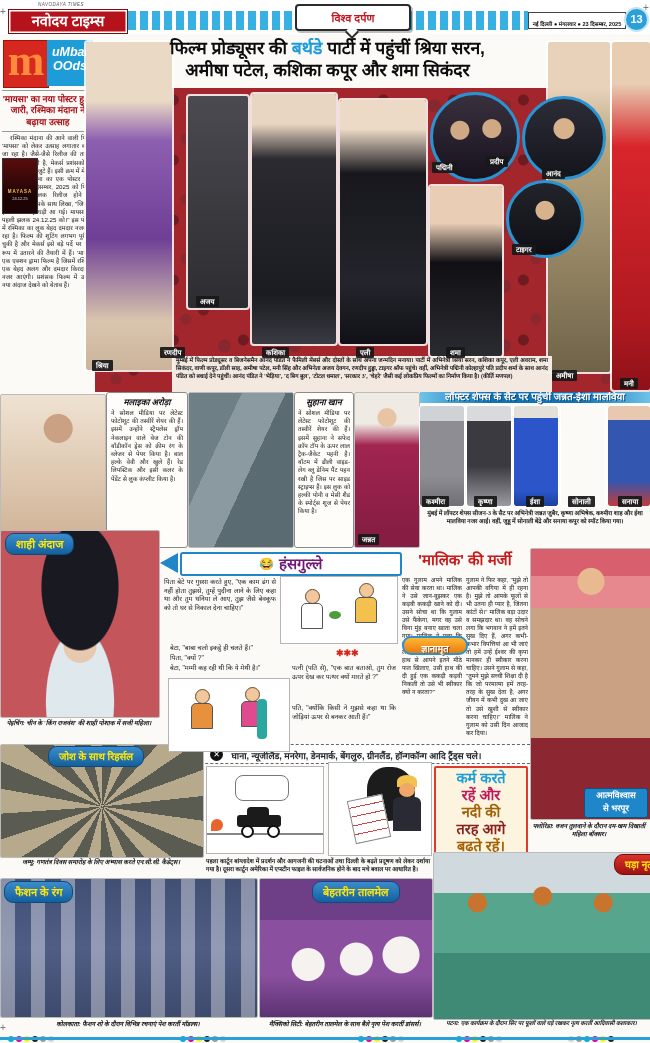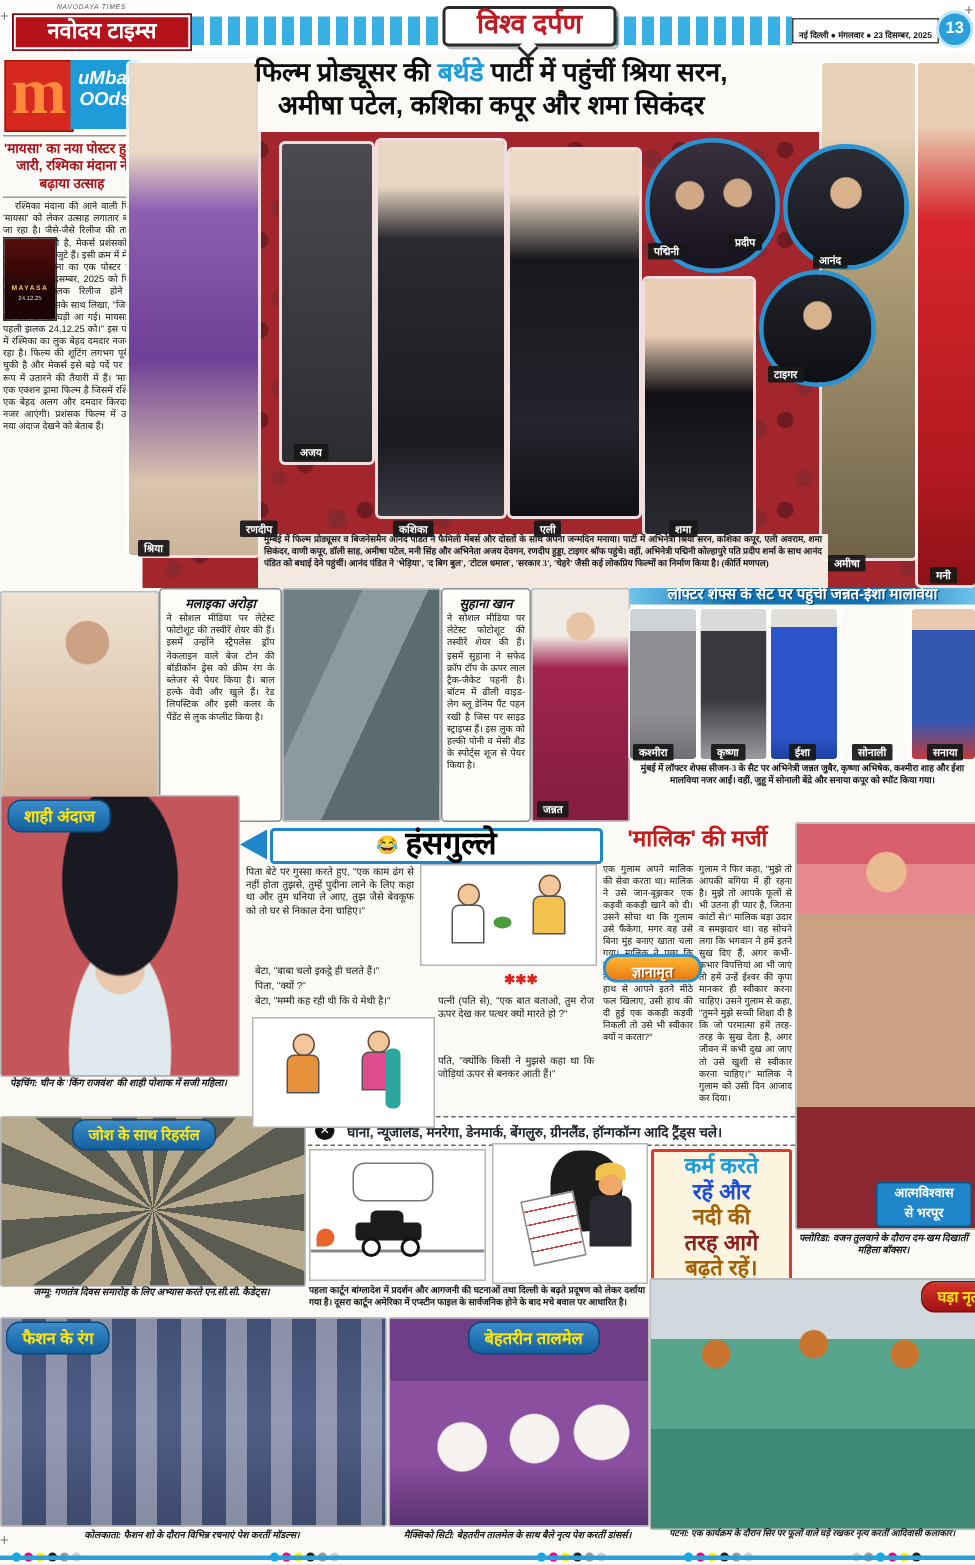--- a/index.html
+++ b/index.html
@@ -35,21 +35,21 @@
   <div class="abs" style="left:0;top:0;width:650px;height:34px;background:#fff">
     <div class="abs" style="left:0;top:6px;font-size:10px;color:#777">+</div>
     <div class="abs" style="left:38px;top:2px;font-size:4.5px;font-style:italic;color:#555;letter-spacing:.5px">NAVODAYA TIMES</div>
     <div class="abs stripes" style="left:128px;top:11px;width:400px;height:19px"></div>
     <div class="abs" style="left:8px;top:9px;width:118px;height:23px;background:#b5121b;border:1px solid #7c0b12;box-shadow:inset 0 0 0 1.5px #fff;
                 color:#fff;font-weight:bold;font-size:14.5px;text-align:center;line-height:23px">
       <span>नवोदय टाइम्स</span>
     </div>
     <div class="abs" style="left:295px;top:4px;width:112px;height:23px;background:#fff;border:2px solid #2b2b2b;border-radius:4px;
                 box-shadow:2px 2px 0 rgba(0,0,0,.25);text-align:center;line-height:21px;z-index:3">
-      <span style="color:#c01a23;font-weight:bold;font-size:18px">विश्व दर्पण</span>
+      <span style="color:#c01a23;font-weight:bold;font-size:11px">विश्व दर्पण</span>
       <div class="abs" style="left:50px;top:21px;width:8px;height:8px;background:#fff;border-right:2px solid #2b2b2b;border-bottom:2px solid #2b2b2b;transform:rotate(45deg)"></div>
     </div>
     <div class="abs" style="left:528px;top:12px;width:96px;height:15px;background:#fff;border:1px solid #444;text-align:center;line-height:15px">
       <span style="font-size:5.6px;font-weight:bold;color:#111">नई दिल्ली ● मंगलवार ● 23 दिसम्बर, 2025</span>
     </div>
     <div class="abs" style="left:624px;top:7px;width:21px;height:21px;border-radius:50%;background:#2a9fd8;border:2px solid #bfe6f6;
                 color:#fff;font-weight:bold;font-size:11px;text-align:center;line-height:21px">
       <span>13</span>
     </div>
     <div class="abs" style="left:643px;top:2px;font-size:10px;color:#777">+</div>
@@ -165,21 +165,21 @@
                          radial-gradient(ellipse at 50% 92%, #dfe8ec 0 30%, transparent 31%),
                          #c4555a"></div>
   <div class="pill" style="left:5px;top:533px">शाही अंदाज</div>
   <div class="cap" style="left:0;top:719px;width:158px;font-size:6.4px">पेइचिंग: चीन के 'किंग राजवंश' की शाही पोशाक में सजी महिला।</div>
 
   <div class="abs" style="left:160px;top:552px;width:240px;height:200px">
     <div class="abs" style="left:0;top:0;width:240px;height:22px">
       <div class="abs" style="left:0;top:1px;width:0;height:0;border-top:10px solid transparent;border-bottom:10px solid transparent;border-right:18px solid #1e86c9"></div>
       <div class="abs" style="left:20px;top:0;width:218px;height:20px;background:#fff;border:2px solid #1e86c9;border-radius:3px;text-align:center">
         <span style="font-size:12px;vertical-align:middle">😂</span>
-        <span style="color:#000000;font-weight:bold;font-size:21px;line-height:18px;vertical-align:middle">हंसगुल्ले</span>
+        <span style="color:#701a75;font-weight:bold;font-size:15px;line-height:18px;vertical-align:middle">हंसगुल्ले</span>
       </div>
     </div>
     <div class="body-sm" style="position:absolute;left:4px;top:26px;width:112px;font-size:6.6px">पिता बेटे पर गुस्सा करते हुए, "एक काम ढंग से नहीं होता तुझसे, तुम्हें पुदीना लाने के लिए कहा था और तुम धनिया ले आए, तुझ जैसे बेवकूफ को तो घर से निकाल देना चाहिए।"</div>
     <div class="body-sm" style="position:absolute;left:10px;top:92px;width:150px;font-size:6.6px;text-align:left">बेटा, "बाबा चलो इकट्ठे ही चलते हैं।"</div>
     <div class="body-sm" style="position:absolute;left:10px;top:102px;width:150px;font-size:6.6px;text-align:left">पिता, "क्यों ?"</div>
     <div class="body-sm" style="position:absolute;left:10px;top:112px;width:160px;font-size:6.6px;text-align:left">बेटा, "मम्मी कह रही थी कि ये मेथी है।"</div>
 
     <div class="cartoon" style="left:120px;top:24px;width:116px;height:66px">
       <div class="head" style="left:24px;top:12px"></div>
       <div class="torso" style="left:20px;top:26px;background:#fff"></div>
@@ -244,21 +244,21 @@
     <div class="abs" style="left:22px;top:34px;width:34px;height:42px;background:#fff;border:1px solid #888;transform:rotate(-12deg);
                 background-image:repeating-linear-gradient(0deg,transparent 0 8px,#c44 8px 9px)"></div>
     <div class="abs" style="left:68px;top:12px;width:20px;height:12px;background:#f2c14e;border-radius:60% 60% 0 0"></div>
     <div class="abs" style="left:70px;top:20px;width:16px;height:14px;background:#f0a868;border-radius:50%"></div>
     <div class="abs" style="left:64px;top:34px;width:28px;height:34px;background:#2a2a34;border-radius:6px 6px 0 0"></div>
   </div>
   <div class="cap" style="left:206px;top:858px;width:224px;font-size:6px;font-style:normal;text-align:justify">पहला कार्टून बांग्लादेश में प्रदर्शन और आगजनी की घटनाओं तथा दिल्ली के बढ़ते प्रदूषण को लेकर दर्शाया गया है। दूसरा कार्टून अमेरिका में एप्स्टीन फाइल के सार्वजनिक होने के बाद मचे बवाल पर आधारित है।</div>
 
   <div class="abs" style="left:434px;top:766px;width:90px;height:84px;background:#fdf4df;border:2px solid #e03a2f;border-radius:2px;padding-top:2px">
     <div class="q-line" style="color:#1e9cd7">कर्म करते</div>
-    <div class="q-line" style="color:#1d4ed8">रहें और</div>
+    <div class="q-line" style="color:#be185d">रहें और</div>
     <div class="q-line" style="color:#a16207">नदी की</div>
     <div class="q-line" style="color:#8a1f1f">तरह आगे</div>
     <div class="q-line" style="color:#a16207">बढ़ते रहें।</div>
   </div>
 
   <div class="ph" style="left:433px;top:852px;width:217px;height:166px;outline:none;border:1px solid #bbb;
               background:radial-gradient(circle at 20% 30%, #c8742e 0 9px, transparent 10px),
                          radial-gradient(circle at 50% 26%, #c8742e 0 9px, transparent 10px),
                          radial-gradient(circle at 78% 30%, #c8742e 0 9px, transparent 10px),
                          linear-gradient(180deg,#cfd9de 0 24%,#57a58c 24% 60%,#3f8a74 60%),#57a58c"></div>

